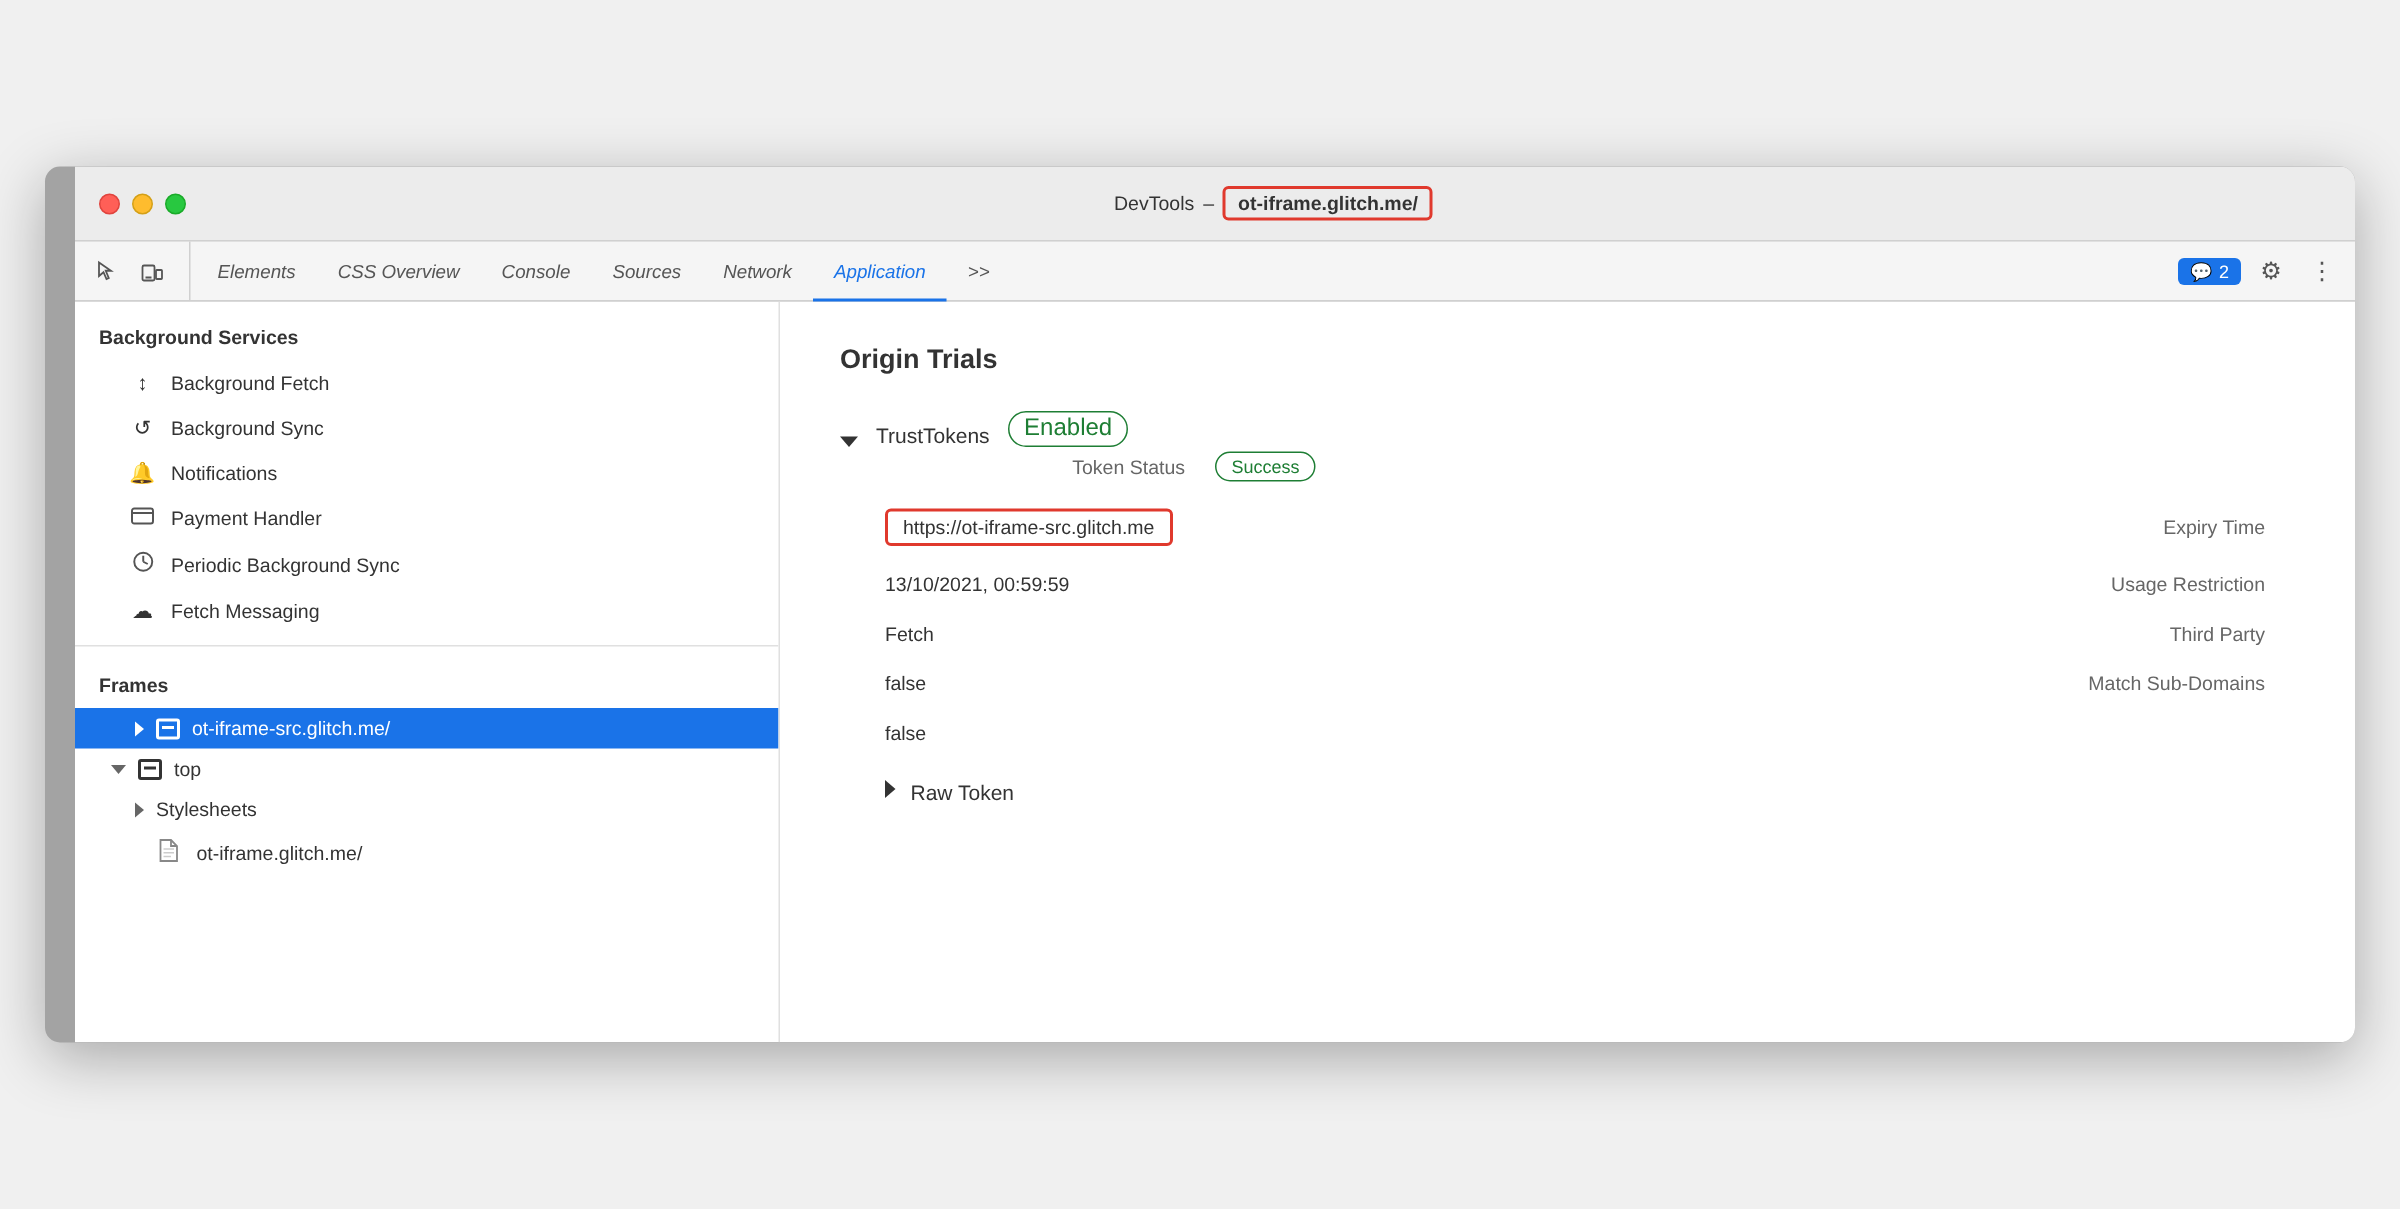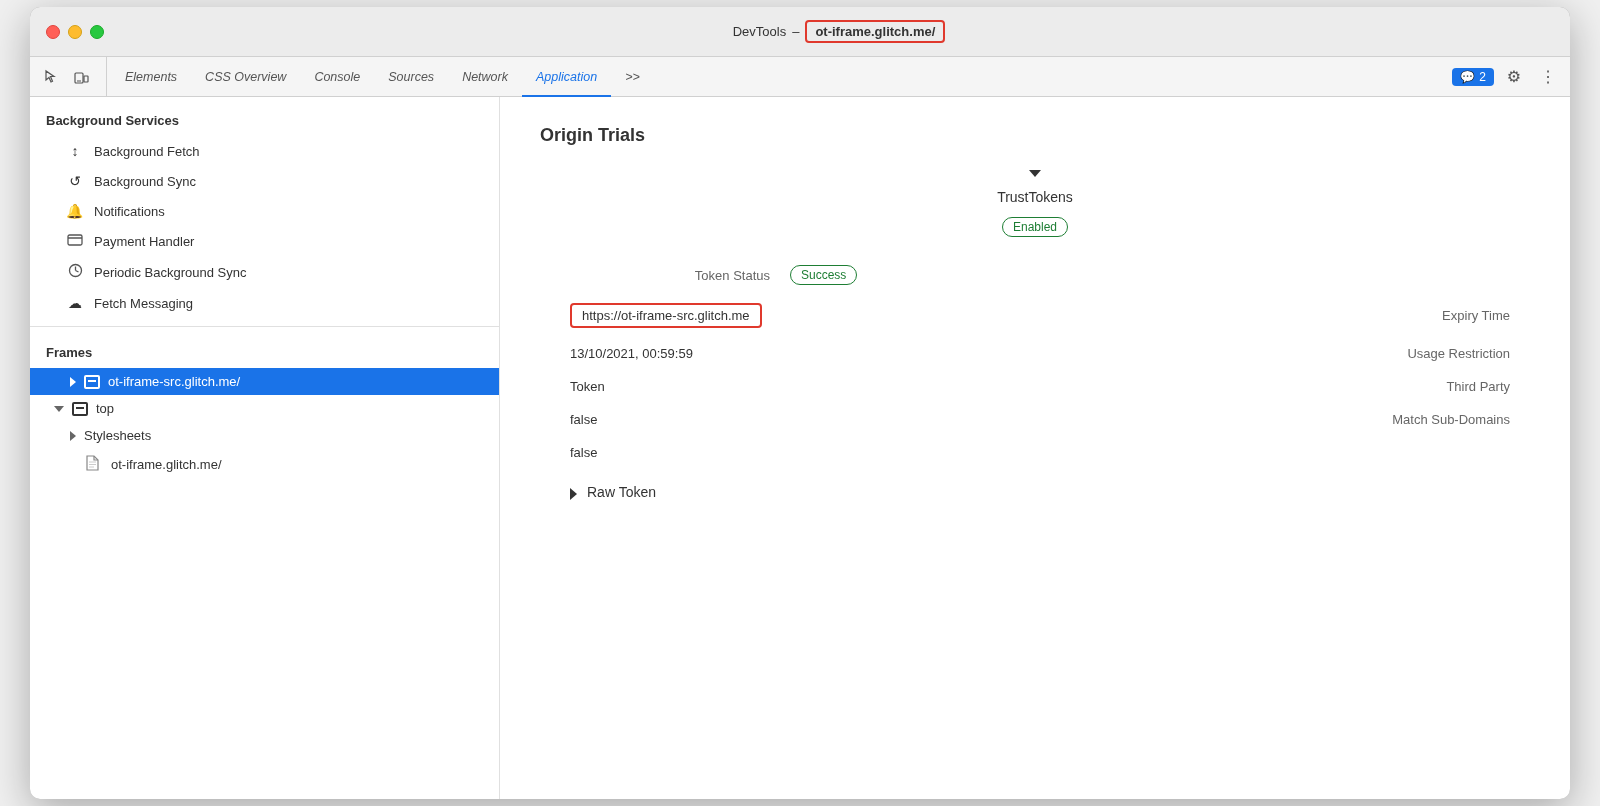--- a/index.html
+++ b/index.html
@@ -7,27 +7,28 @@
       font-family: -apple-system, BlinkMacSystemFont, 'Helvetica Neue', Arial, sans-serif;
       font-size: 13px;
       background: #f0f0f0;
       display: flex;
       justify-content: center;
       align-items: center;
       min-height: 100vh;
     }
     .window {
       width: 1540px;
-      height: 792px;
+      height: 584px;
       background: #a3a3a3;
       border-radius: 10px;
       box-shadow: 0 10px 40px rgba(0,0,0,0.3);
       overflow: hidden;
       display: flex;
       flex-direction: column;
+      padding-left: 20px;
     }
     
     .titlebar {
       height: 50px;
       background: #ececec;
       border-bottom: 1px solid #d0d0d0;
       display: flex;
       align-items: center;
       padding: 0 16px;
       flex-shrink: 0;
@@ -229,44 +230,43 @@
       background: #fff;
     }
     .content-title {
       font-size: 18px;
       font-weight: 700;
       color: #333;
       margin-bottom: 24px;
     }
     .section-row {
       display: flex;
-      align-items: center;
+      align-items: flex-end;
       gap: 12px;
-      margin-bottom: 28px;
-      flex-direction: column;
+      margin-bottom: 3px;
     }
     .section-triangle-down {
       width: 0; height: 0;
       border-left: 6px solid transparent;
       border-right: 6px solid transparent;
       border-top: 7px solid #333;
       display: inline-block;
     }
     .section-name {
       font-size: 14px;
       font-weight: 500;
       color: #333;
     }
     .badge-enabled {
       background: #fff;
       border: 1.5px solid #1e7e34;
       color: #1e7e34;
       border-radius: 20px;
       padding: 2px 10px;
-      font-size: 12px;
+      font-size: 16px;
       font-weight: 500;
     }
     .detail-grid {
       display: grid;
       grid-template-columns: 220px 1fr;
       row-gap: 18px;
       margin-left: 30px;
       margin-bottom: 24px;
     }
     .detail-label {
@@ -294,21 +294,21 @@
     }
     .origin-url-box {
       border: 2px solid #e0392d;
       border-radius: 4px;
       padding: 3px 10px;
       font-size: 13px;
       color: #333;
     }
     .raw-token-row {
       display: flex;
-      align-items: flex-end;
+      align-items: flex-start;
       gap: 10px;
       margin-left: 30px;
       margin-top: 8px;
     }
     .section-triangle-right {
       width: 0; height: 0;
       border-top: 6px solid transparent;
       border-bottom: 6px solid transparent;
       border-left: 7px solid #333;
       display: inline-block;
@@ -481,21 +481,21 @@
         </div>
 
         <div class="detail-value">
           <span class="origin-url-box">https://ot-iframe-src.glitch.me</span>
         </div>
 
         <div class="detail-label">Expiry Time</div>
         <div class="detail-value">13/10/2021, 00:59:59</div>
 
         <div class="detail-label">Usage Restriction</div>
-        <div class="detail-value">Token</div>
+        <div class="detail-value">Fetch</div>
 
         <div class="detail-label">Third Party</div>
         <div class="detail-value">false</div>
 
         <div class="detail-label">Match Sub-Domains</div>
         <div class="detail-value">false</div>
       </div>
 
       <div class="raw-token-row">
         <span class="section-triangle-right"></span>

